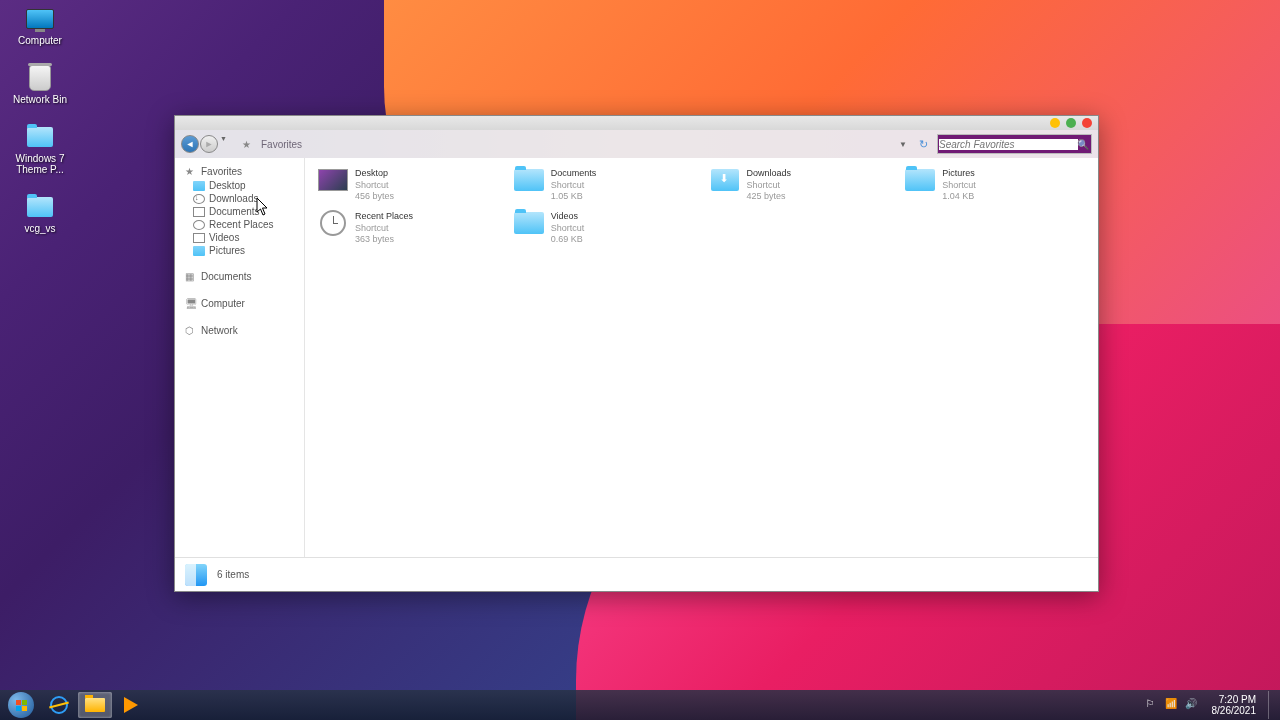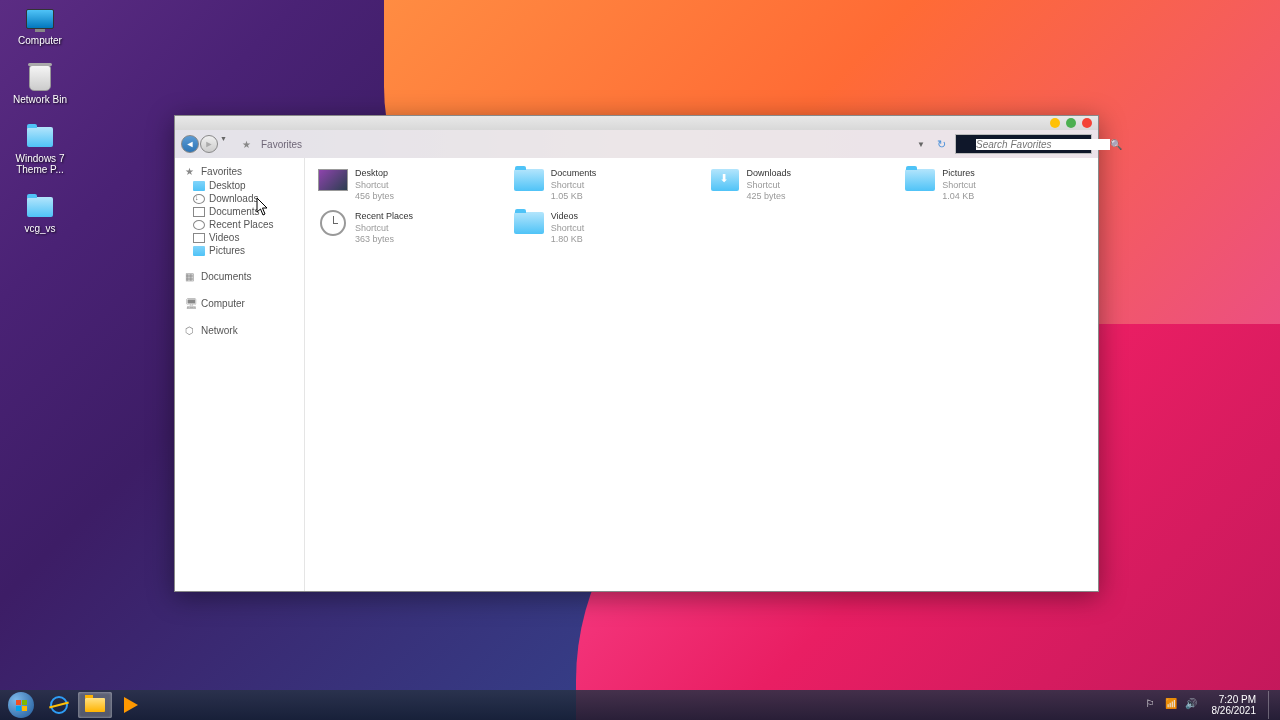--- a/index.html
+++ b/index.html
@@ -71,21 +71,21 @@
     .nav-btn { width: 18px; height: 18px; border-radius: 50%; border: 1px solid #888; display: flex; align-items: center; justify-content: center; font-size: 9px; cursor: pointer; }
     .nav-back { background: linear-gradient(#5b9bd5, #2e75b6); color: #fff; }
     .nav-fwd { background: linear-gradient(#f0f0f0, #ccc); color: #aaa; }
     .nav-drop { width: 8px; font-size: 7px; color: #666; cursor: pointer; margin-left: 1px; }
     
     .addr-bar { flex: 1; height: 20px; margin: 0 8px; display: flex; align-items: center; font-size: 10px; color: rgba(80,70,90,0.8); padding-left: 6px; }
     .addr-star { margin-right: 10px; color: #888; }
     .addr-drop { margin-left: auto; margin-right: 4px; font-size: 8px; color: #666; cursor: pointer; }
     .refresh-btn { width: 14px; color: #4a90d9; font-size: 11px; cursor: pointer; margin-right: 4px; }
     
-    .search-box { width: 137px; height: 20px; background: #0f172a; border: 1px solid #bbb; display: flex; align-items: center; padding: 0 20px; }
+    .search-box { width: 155px; height: 20px; background: #701a75; border: 1px solid #bbb; display: flex; align-items: center; padding: 0 1px; }
     .search-box input { flex: 1; border: none; outline: none; font-size: 10px; color: #999; font-style: italic; }
     .search-btn { color: #4a90d9; font-size: 10px; cursor: pointer; }
     
     .content-area { flex: 1; display: flex; background: #fff; }
     
     .sidebar { width: 130px; border-right: 1px solid #e5e5e5; padding: 6px 0; font-size: 10px; color: #555; }
     .sb-section { margin-bottom: 12px; }
     .sb-header { display: flex; align-items: center; padding: 2px 10px; cursor: pointer; }
     .sb-header .sb-icon { width: 12px; margin-right: 4px; color: #888; }
     .sb-item { display: flex; align-items: center; padding: 1px 10px 1px 18px; cursor: pointer; }
@@ -310,27 +310,31 @@
             <div class="file-size">363 bytes</div>
           </div>
         </div>
         <div class="file-item">
           <div class="file-thumb">
               <div class="thumb-folder"></div>
             </div>
           <div class="file-meta">
             <div class="file-name">Videos</div>
             <div class="file-type">Shortcut</div>
-            <div class="file-size">1.80 KB</div>
-          </div>
-        </div>
-      </div>
-    </div>
-  </div>
-
+            <div class="file-size">0.69 KB</div>
+          </div>
+        </div>
+      </div>
+    </div>
+  </div>
+
+  <div class="statusbar">
+    <div class="status-icon"></div>
+    <span>6 items</span>
+  </div>
 </div>
 
 <div class="cursor">
   <svg viewBox="0 0 12 18">
       <path d="M0 0 L0 14 L3.5 11 L6 17 L8 16 L5.5 10 L10 10 Z" fill="#fff" stroke="#000" stroke-width="1"></path>
     </svg>
 </div>
 
 <div class="taskbar">
   <div class="start-btn">

